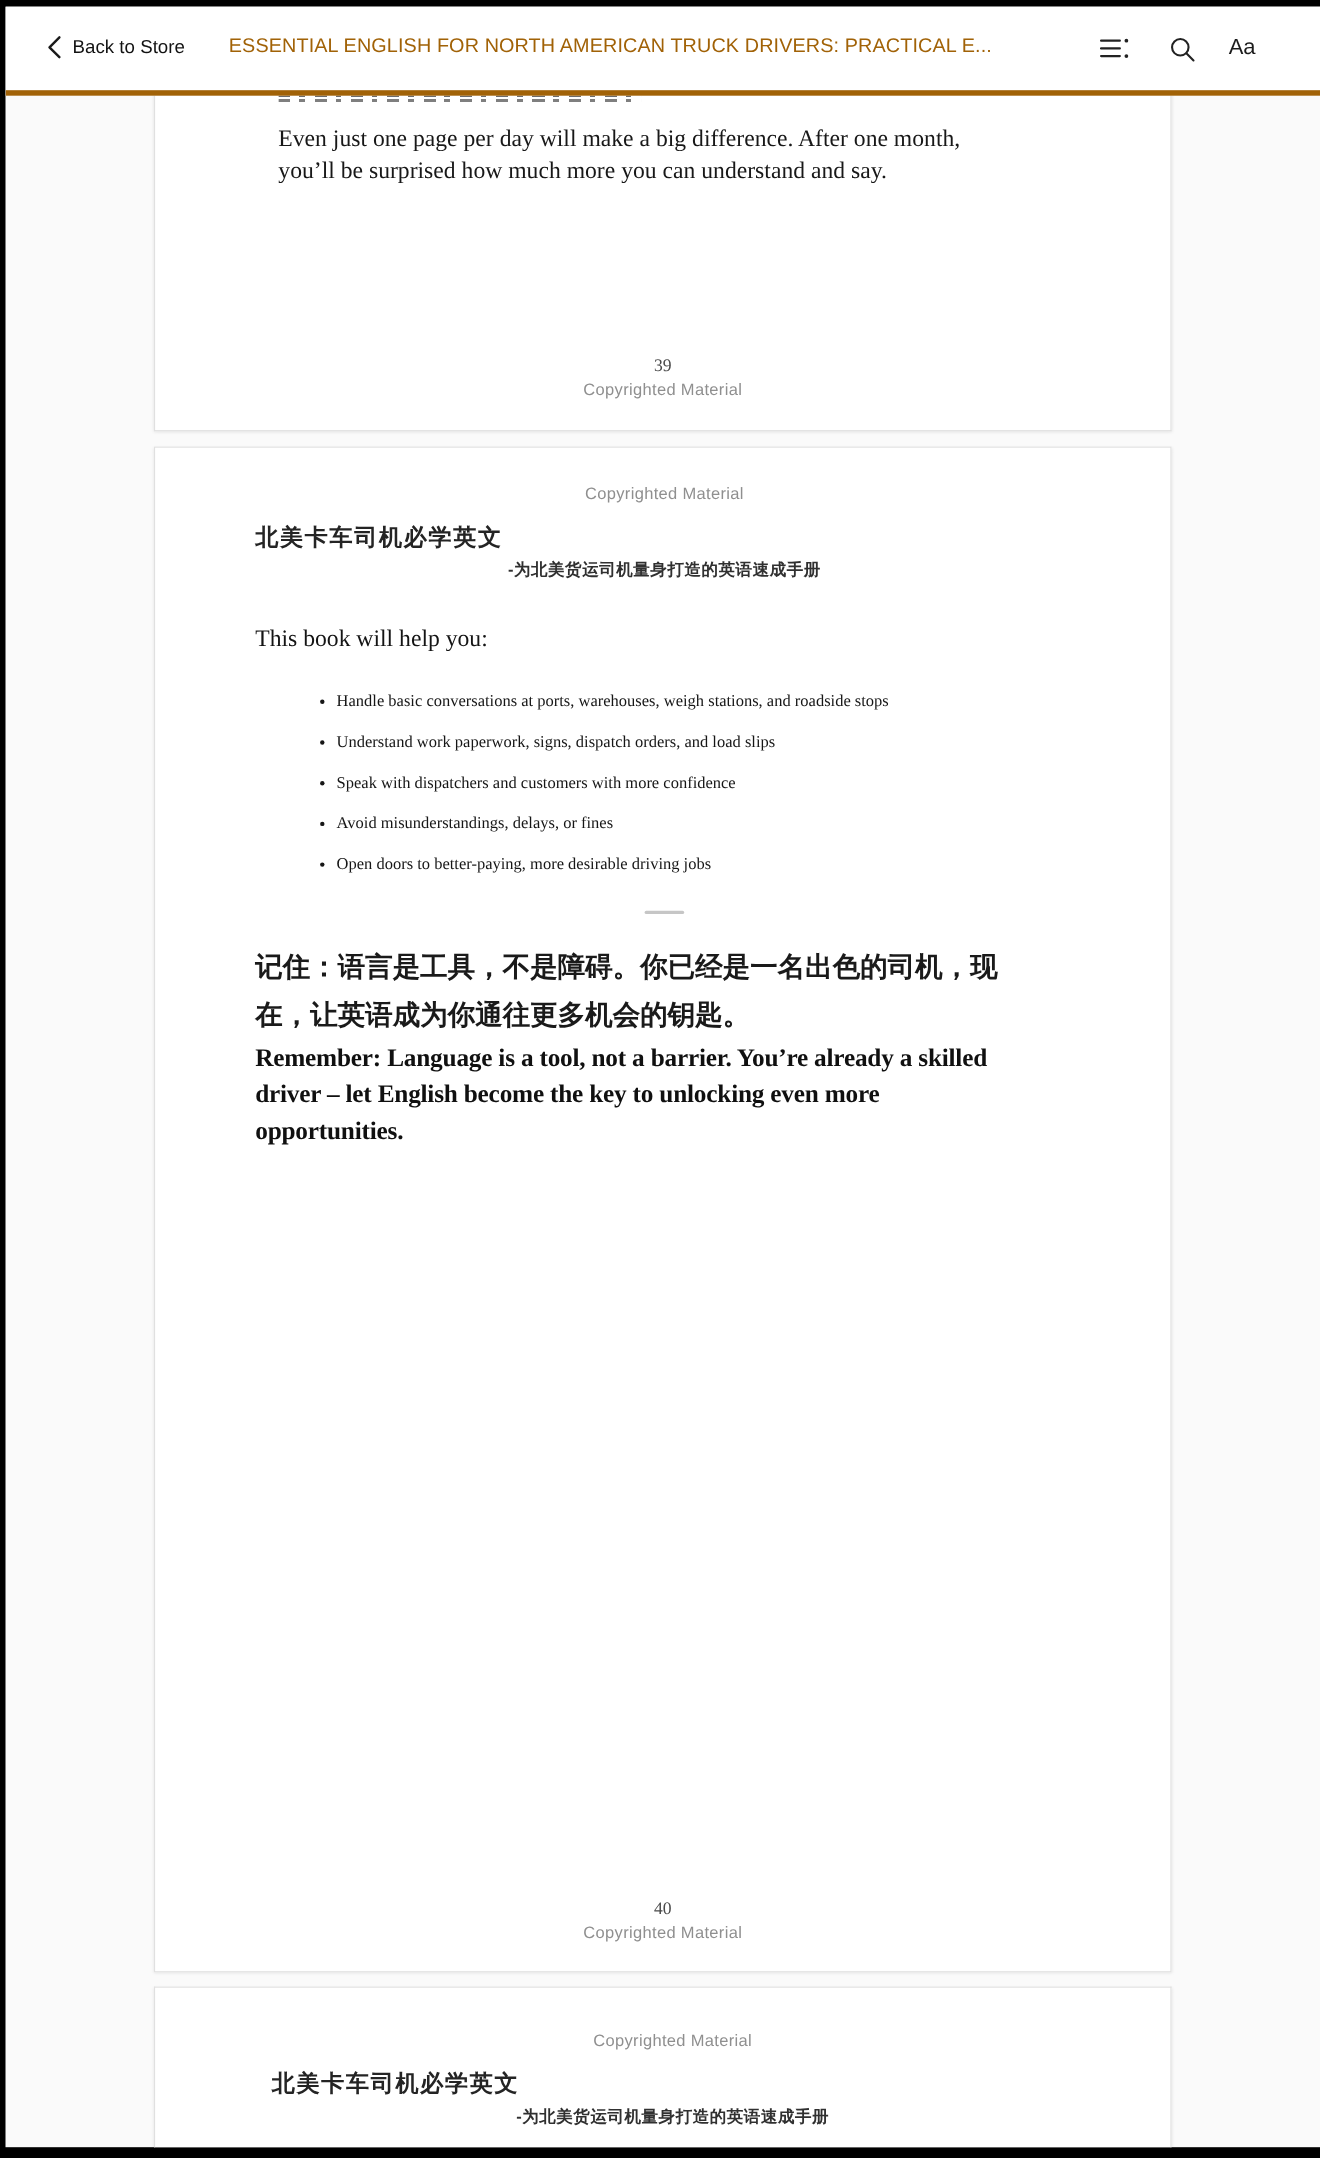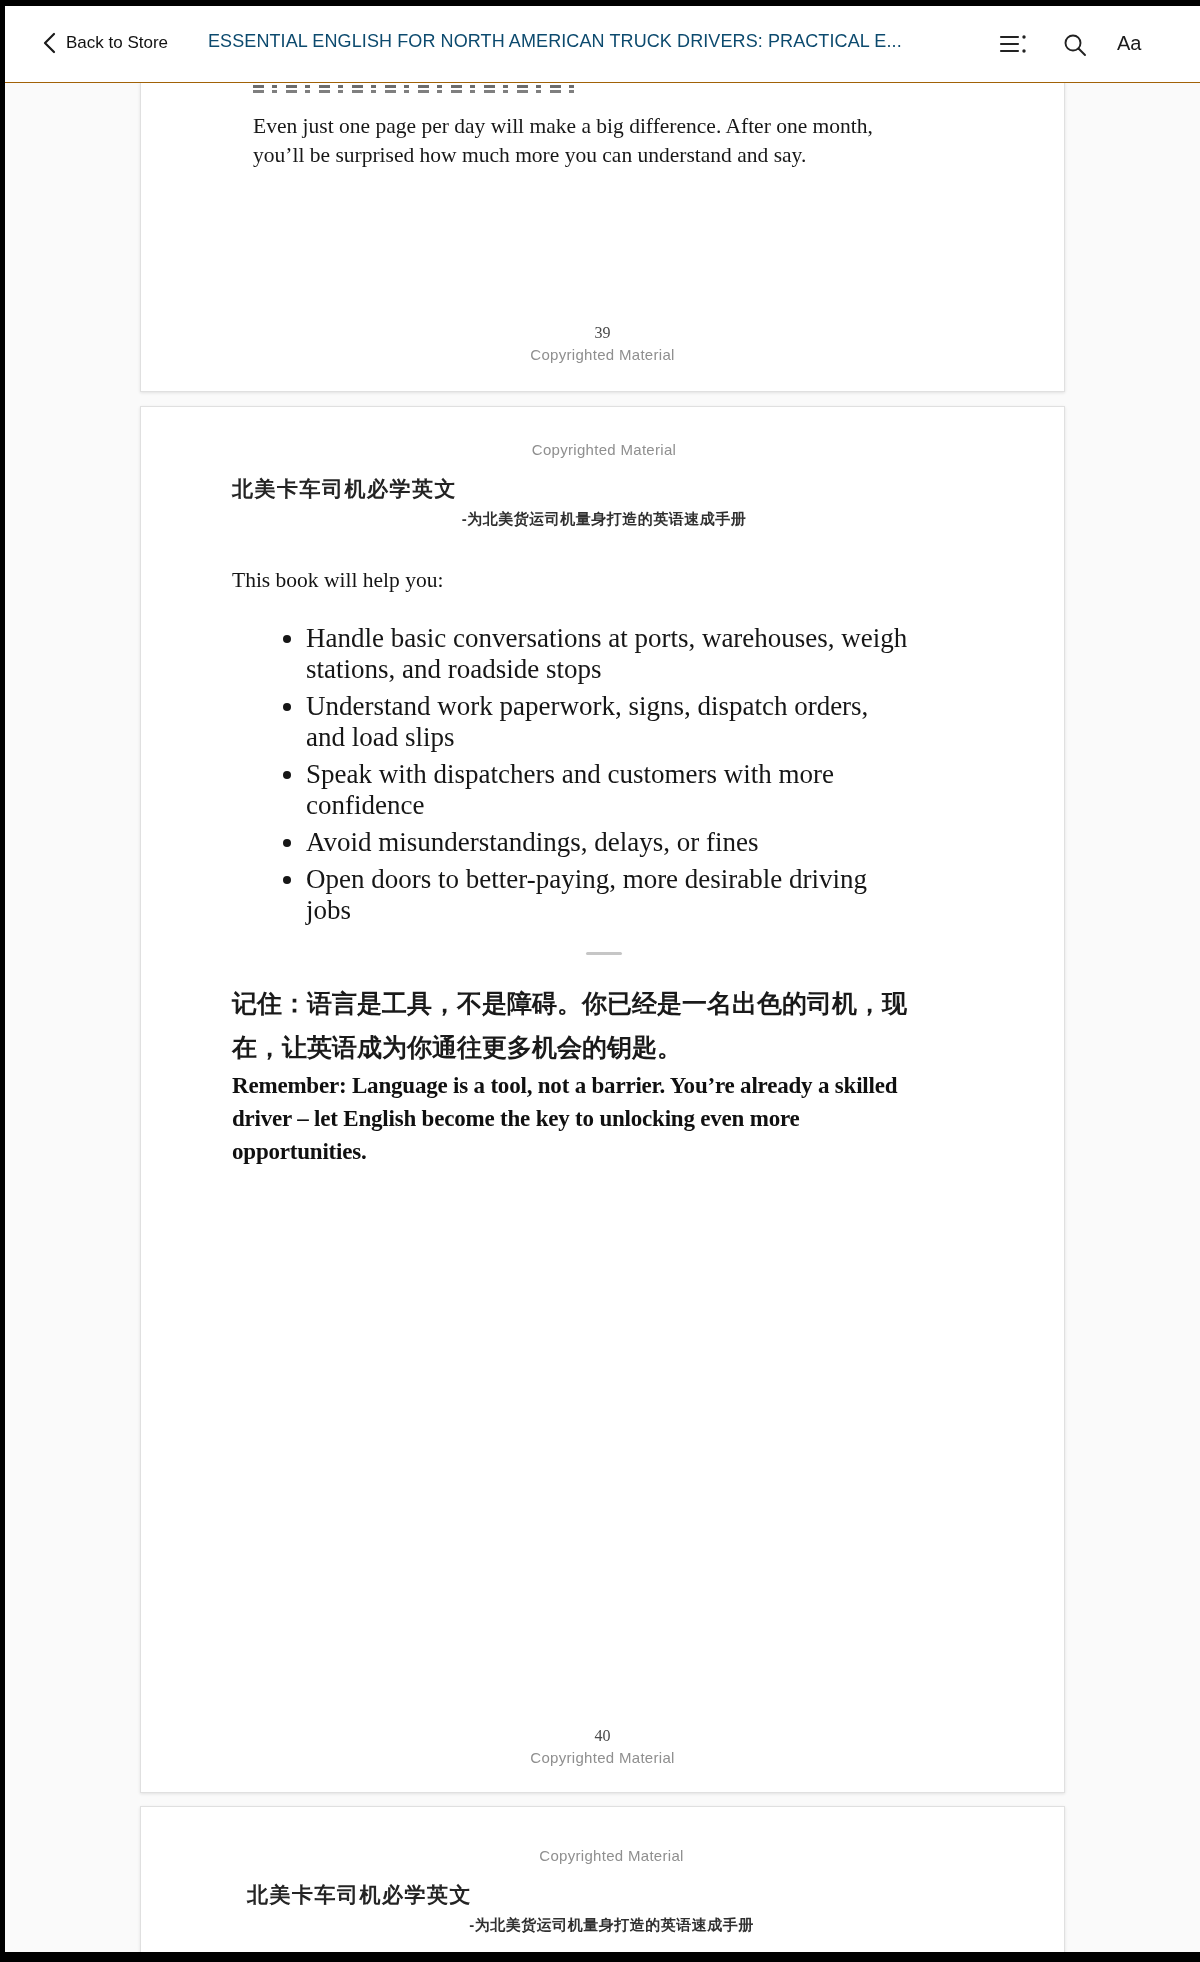--- a/index.html
+++ b/index.html
@@ -8,29 +8,29 @@
     font-family:"Liberation Sans","DejaVu Sans",sans-serif;
     -webkit-font-smoothing:antialiased;overflow:hidden;
   }
   .screen{
     position:absolute;left:5px;top:6px;width:1195px;height:1946px;
     background:#fafafa;overflow:hidden;
   }
   
   .header{
     position:absolute;top:0;left:0;width:100%;height:76px;background:#fff;
-    border-bottom:1px solid #a16207;z-index:5;
+    border-bottom:5px solid #a16207;z-index:5;
   }
   .back{
     position:absolute;left:38px;top:22px;display:flex;align-items:center;gap:10px;
     font-size:17px;color:#121212;cursor:pointer;height:30px;
   }
   .doc-title{
     position:absolute;left:203px;top:25px;width:775px;
-    font-size:18px;color:#0c4a6e;white-space:nowrap;overflow:hidden;
+    font-size:18px;color:#a16207;white-space:nowrap;overflow:hidden;
     letter-spacing:.1px;
   }
   .hdr-icon{position:absolute;top:22px;width:32px;height:32px;display:flex;align-items:center;justify-content:center;cursor:pointer;}
   .icon-contents{left:992px;}
   .icon-search{left:1053px;}
   .font-btn{
     position:absolute;left:1112px;top:22px;font-size:20px;color:#1c1c1c;cursor:pointer;line-height:30px;
   }
   
   .card{
@@ -62,21 +62,21 @@
   .copyright{font-size:15px;color:#8f8f8f;letter-spacing:.3px;margin-top:4px;}
   .copyright-top{text-align:center;font-size:15px;color:#8f8f8f;letter-spacing:.3px;}
   
   .card-40-inner{padding:34px 88px 0 91px;}
   .zh-title{margin-top:12px;font-size:21px;font-weight:700;color:#242424;letter-spacing:1.5px;line-height:38px;}
   .zh-subtitle{margin-top:0;font-size:15px;font-weight:700;color:#303030;line-height:22px;letter-spacing:.5px;text-align:center;}
   .goals-heading{margin-top:42px;font-size:21px;line-height:28px;color:#141414;}
   ul.goals{margin:32px 0 0 0;padding-left:74px;font-size:20px;line-height:28px;color:#161616;}
   ul.goals li{margin-bottom:9px;}
   .help-heading{margin-top:36px;font-size:21.5px;line-height:29px;color:#141414;}
-  ul.help{margin:28px 0 0 0;padding-left:74px;width:606px;font-size:27px;line-height:31px;color:#161616;}
+  ul.help{margin:28px 0 0 0;padding-left:74px;width:606px;font-size:15px;line-height:31px;color:#161616;}
   ul.help li{margin-bottom:6px;}
   .divider{margin:26px auto 0;width:36px;height:3px;background:#c6c6c6;border-radius:2px;}
   .reminder-zh{
     margin-top:26px;width:706px;font-size:25px;font-weight:700;line-height:44px;color:#1a1a1a;
   }
   .reminder-en{
     margin-top:0;width:668px;font-size:23px;font-weight:700;line-height:33px;color:#101010;
     letter-spacing:-.2px;
   }
   

